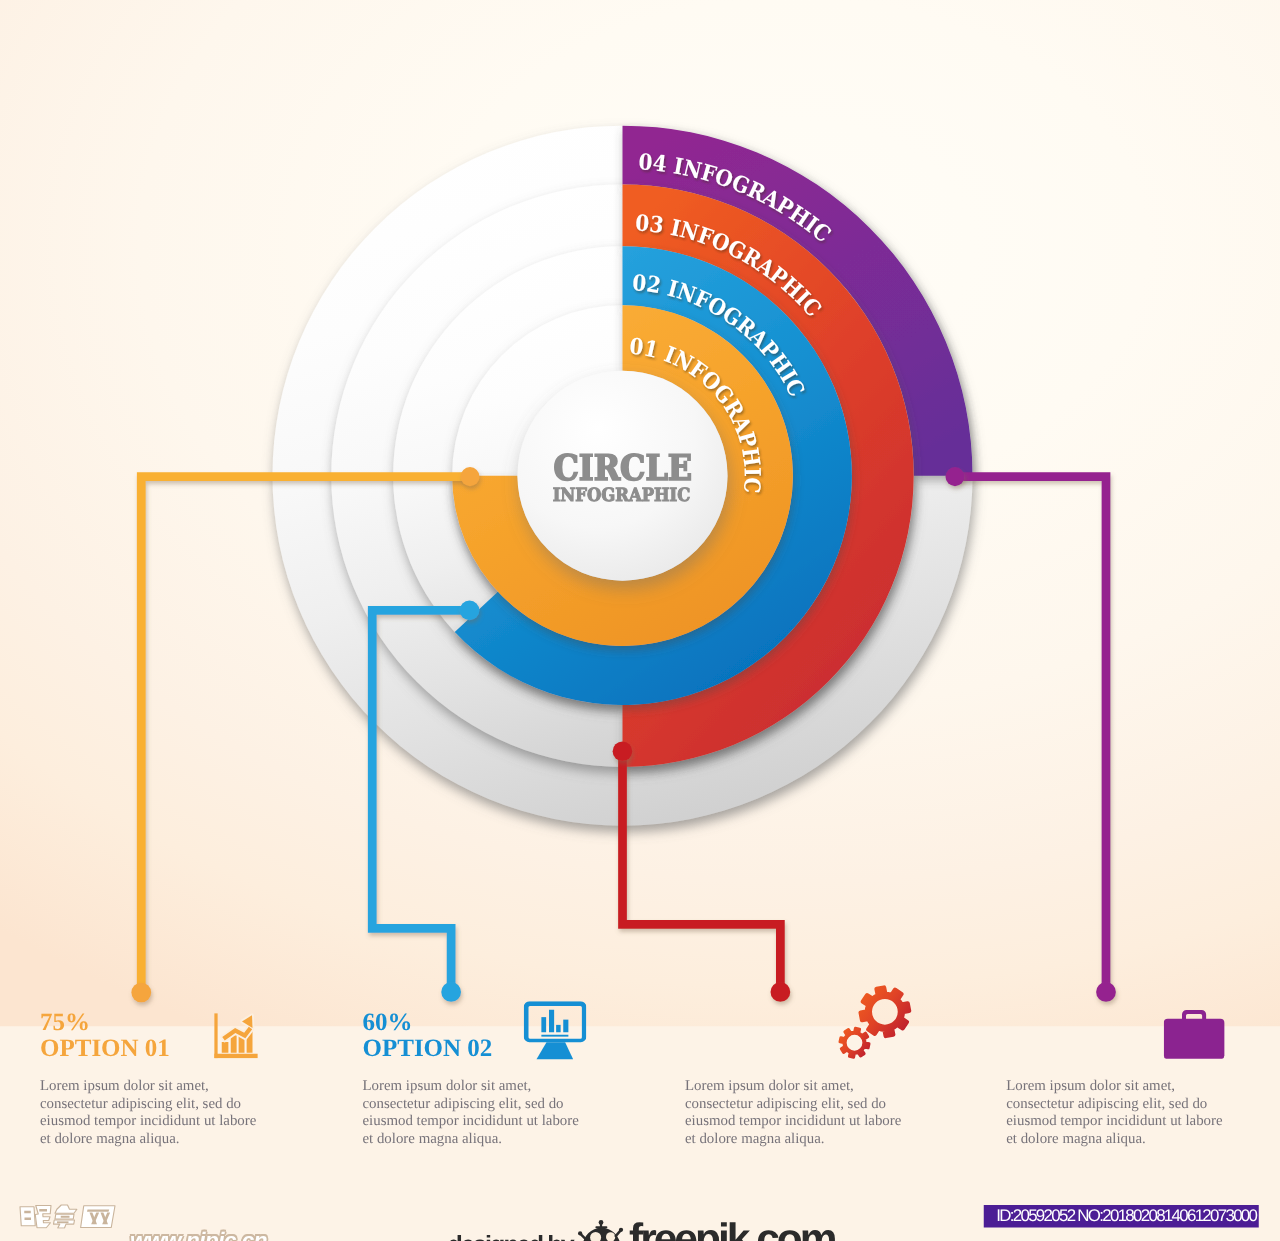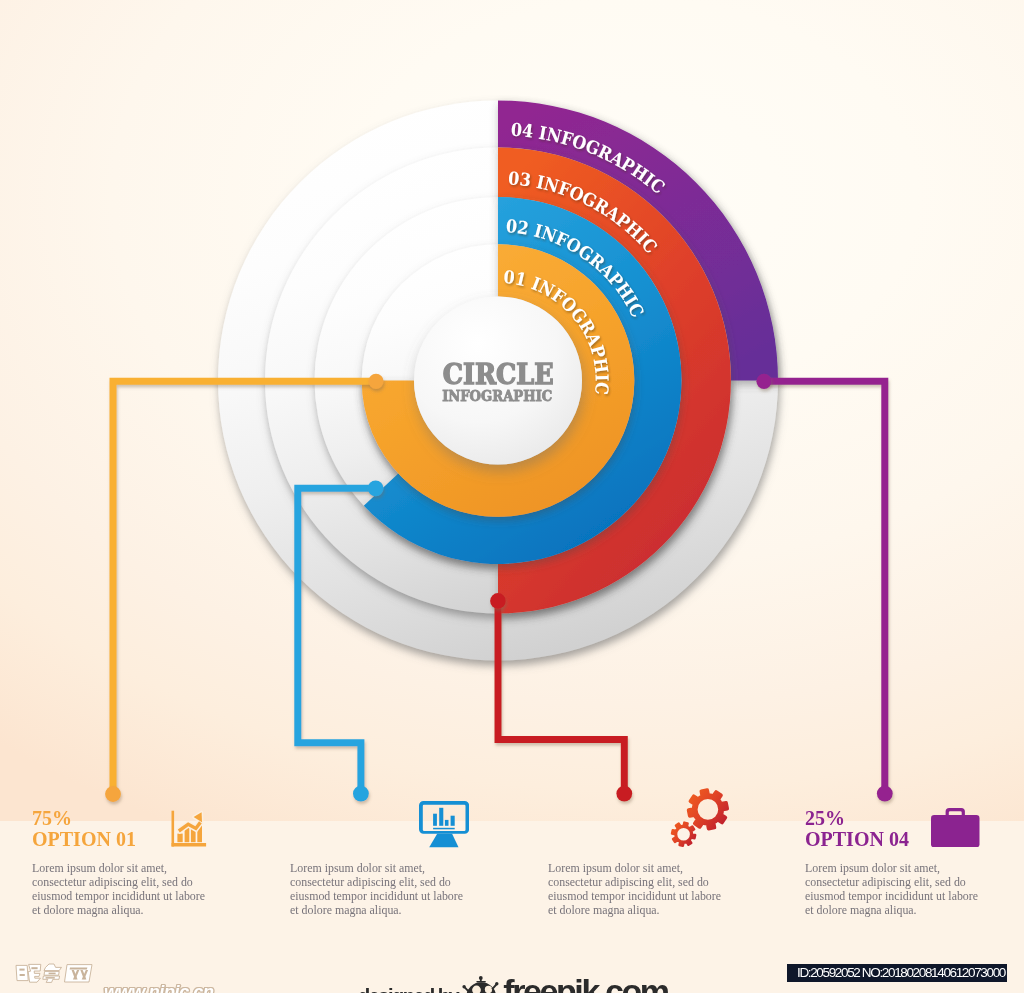--- a/index.html
+++ b/index.html
@@ -71,21 +71,21 @@
     font-size:20px;letter-spacing:-1.5px;color:#2b2b2b;line-height:24px;
   }
   .cr-logo{display:block;line-height:0;position:absolute;left:104px;top:-3.5px;}
   .cr-brand{
     font-family:"Liberation Sans",sans-serif;font-weight:bold;
     font-size:34px;letter-spacing:-2.4px;color:#2b2b2b;line-height:24px;
     margin-left:45px;
   }
   .idbox{
     position:absolute;left:787px;top:963.5px;width:220px;height:18.7px;
-    background:#0f172a;display:flex;align-items:center;
+    background:#4c1d95;display:flex;align-items:center;
   }
   .idbox span{
     font-family:"Liberation Sans",sans-serif;
     font-size:13.5px;letter-spacing:-1.35px;color:#ffffff;margin-left:10px;
   }
 </style>
 </head>
 <body>
 
 <div id="stage">
@@ -231,20 +231,24 @@
               <path d="M 22.60 7.10 L 30.60 2.20 L 31.00 12.30 Z"></path>
             </g>
           </svg>
         </div>
       </div>
       <p class="opt-body">Lorem ipsum dolor sit amet, consectetur adipiscing elit, sed do eiusmod tempor incididunt ut labore et dolore magna aliqua.</p>
     </div>
 
     <div class="opt" style="left:290px">
       <div class="opt-head">
+        <div class="opt-heading">
+          <div class="pct" style="color:#158fd4">60%</div>
+          <div class="ttl" style="color:#158fd4">OPTION 02</div>
+        </div>
         <div class="opt-icon" style="left:129.4px;top:-6.3px">
           <svg viewBox="0 0 50 47" width="50" height="47" aria-hidden="true">
             <g fill="#158fd4">
               <path fill-rule="evenodd" d="M4.5 0 H45.6 A4.5 4.5 0 0 1 50.1 4.5 V28.3 A4.5 4.5 0 0 1 45.6 32.8 H4.5 A4.5 4.5 0 0 1 0 28.3 V4.5 A4.5 4.5 0 0 1 4.5 0 Z
                        M4.9 3.7 A1.2 1.2 0 0 0 3.8 4.9 V28.7 A1.2 1.2 0 0 0 4.9 29.9 H45.3 A1.2 1.2 0 0 0 46.5 28.7 V4.9 A1.2 1.2 0 0 0 45.3 3.7 Z"></path>
               <rect x="14.1" y="12.7" width="3.8" height="12.1"></rect>
               <rect x="20.2" y="6.8" width="4.1" height="18.0"></rect>
               <rect x="25.9" y="18.9" width="3.6" height="5.9"></rect>
               <rect x="31.6" y="14.7" width="4.1" height="10.1"></rect>
               <rect x="14.1" y="26.8" width="21.6" height="1.5"></rect>
@@ -272,24 +276,20 @@
               <path d="M 23.20 47.20 A 9.60 9.60 0 1 1 4.00 47.20 A 9.60 9.60 0 1 1 23.20 47.20 Z M 21.83 45.99 L 25.45 46.75 A 1.20 1.20 0 0 1 26.38 48.18 L 25.67 51.50 A 1.20 1.20 0 0 1 24.25 52.43 L 20.63 51.66 A 1.20 1.20 0 0 1 19.70 50.24 L 20.41 46.91 A 1.20 1.20 0 0 1 21.83 45.99 Z M 20.28 52.16 L 22.30 55.27 A 1.20 1.20 0 0 1 21.94 56.93 L 19.09 58.78 A 1.20 1.20 0 0 1 17.43 58.42 L 15.42 55.32 A 1.20 1.20 0 0 1 15.77 53.66 L 18.62 51.81 A 1.20 1.20 0 0 1 20.28 52.16 Z M 14.81 55.43 L 14.05 59.05 A 1.20 1.20 0 0 1 12.62 59.98 L 9.30 59.27 A 1.20 1.20 0 0 1 8.37 57.85 L 9.14 54.23 A 1.20 1.20 0 0 1 10.56 53.30 L 13.89 54.01 A 1.20 1.20 0 0 1 14.81 55.43 Z M 8.64 53.88 L 5.53 55.90 A 1.20 1.20 0 0 1 3.87 55.54 L 2.02 52.69 A 1.20 1.20 0 0 1 2.38 51.03 L 5.48 49.02 A 1.20 1.20 0 0 1 7.14 49.37 L 8.99 52.22 A 1.20 1.20 0 0 1 8.64 53.88 Z M 5.37 48.41 L 1.75 47.65 A 1.20 1.20 0 0 1 0.82 46.22 L 1.53 42.90 A 1.20 1.20 0 0 1 2.95 41.97 L 6.57 42.74 A 1.20 1.20 0 0 1 7.50 44.16 L 6.79 47.49 A 1.20 1.20 0 0 1 5.37 48.41 Z M 6.92 42.24 L 4.90 39.13 A 1.20 1.20 0 0 1 5.26 37.47 L 8.11 35.62 A 1.20 1.20 0 0 1 9.77 35.98 L 11.78 39.08 A 1.20 1.20 0 0 1 11.43 40.74 L 8.58 42.59 A 1.20 1.20 0 0 1 6.92 42.24 Z M 12.39 38.97 L 13.15 35.35 A 1.20 1.20 0 0 1 14.58 34.42 L 17.90 35.13 A 1.20 1.20 0 0 1 18.83 36.55 L 18.06 40.17 A 1.20 1.20 0 0 1 16.64 41.10 L 13.31 40.39 A 1.20 1.20 0 0 1 12.39 38.97 Z M 18.56 40.52 L 21.67 38.50 A 1.20 1.20 0 0 1 23.33 38.86 L 25.18 41.71 A 1.20 1.20 0 0 1 24.82 43.37 L 21.72 45.38 A 1.20 1.20 0 0 1 20.06 45.03 L 18.21 42.18 A 1.20 1.20 0 0 1 18.56 40.52 Z M 19.90 47.20 A 6.30 6.30 0 1 0 7.30 47.20 A 6.30 6.30 0 1 0 19.90 47.20 Z"></path>
             </g>
           </svg>
         </div>
       </div>
       <p class="opt-body">Lorem ipsum dolor sit amet, consectetur adipiscing elit, sed do eiusmod tempor incididunt ut labore et dolore magna aliqua.</p>
     </div>
 
     <div class="opt" style="left:805px">
       <div class="opt-head">
-        <div class="opt-heading">
-          <div class="pct" style="color:#8b2390">25%</div>
-          <div class="ttl" style="color:#8b2390">OPTION 04</div>
-        </div>
         <div class="opt-icon" style="left:126.2px;top:0.3px">
           <svg viewBox="0 0 48.5 39.4" width="48.5" height="39.4" aria-hidden="true">
             <g fill="#8b2390">
               <path d="M18.2 0 H30.3 A3.6 3.6 0 0 1 33.9 3.6 V8.2 H30.7 V4.5 A1.3 1.3 0 0 0 29.4 3.2 H19.1 A1.3 1.3 0 0 0 17.8 4.5 V8.2 H14.6 V3.6 A3.6 3.6 0 0 1 18.2 0 Z"></path>
               <rect x="0" y="7.0" width="48.5" height="32.4" rx="3.2"></rect>
             </g>
           </svg>
         </div>
       </div>
       <p class="opt-body">Lorem ipsum dolor sit amet, consectetur adipiscing elit, sed do eiusmod tempor incididunt ut labore et dolore magna aliqua.</p>

